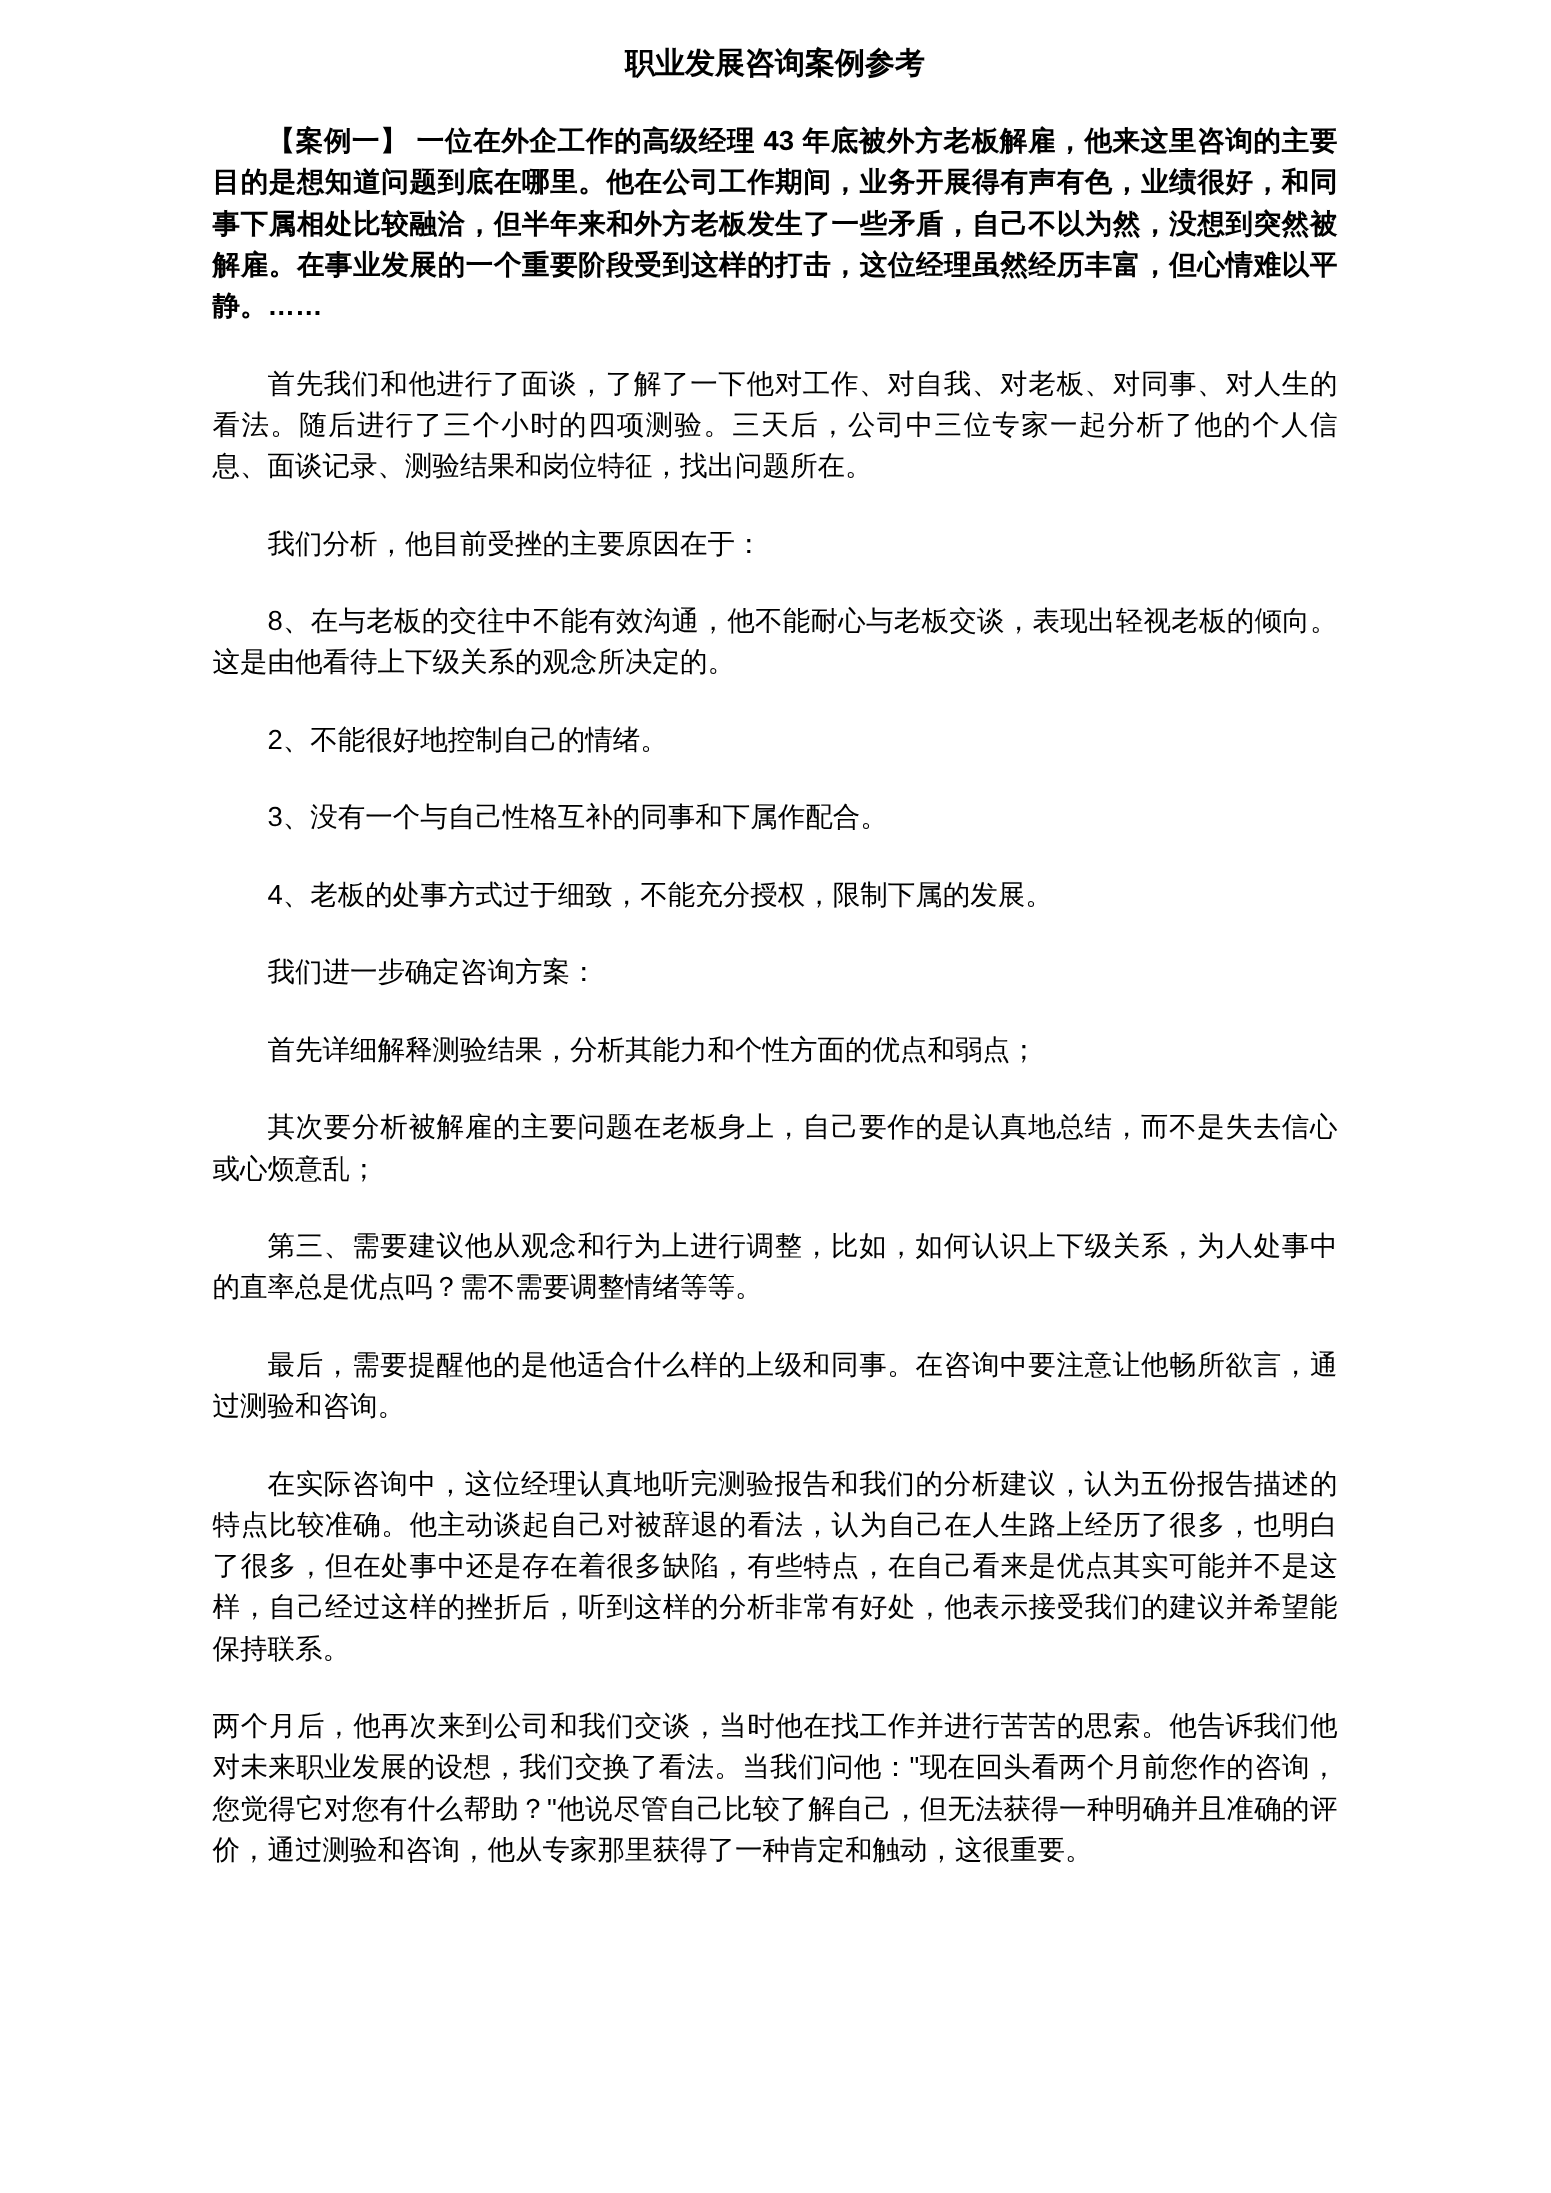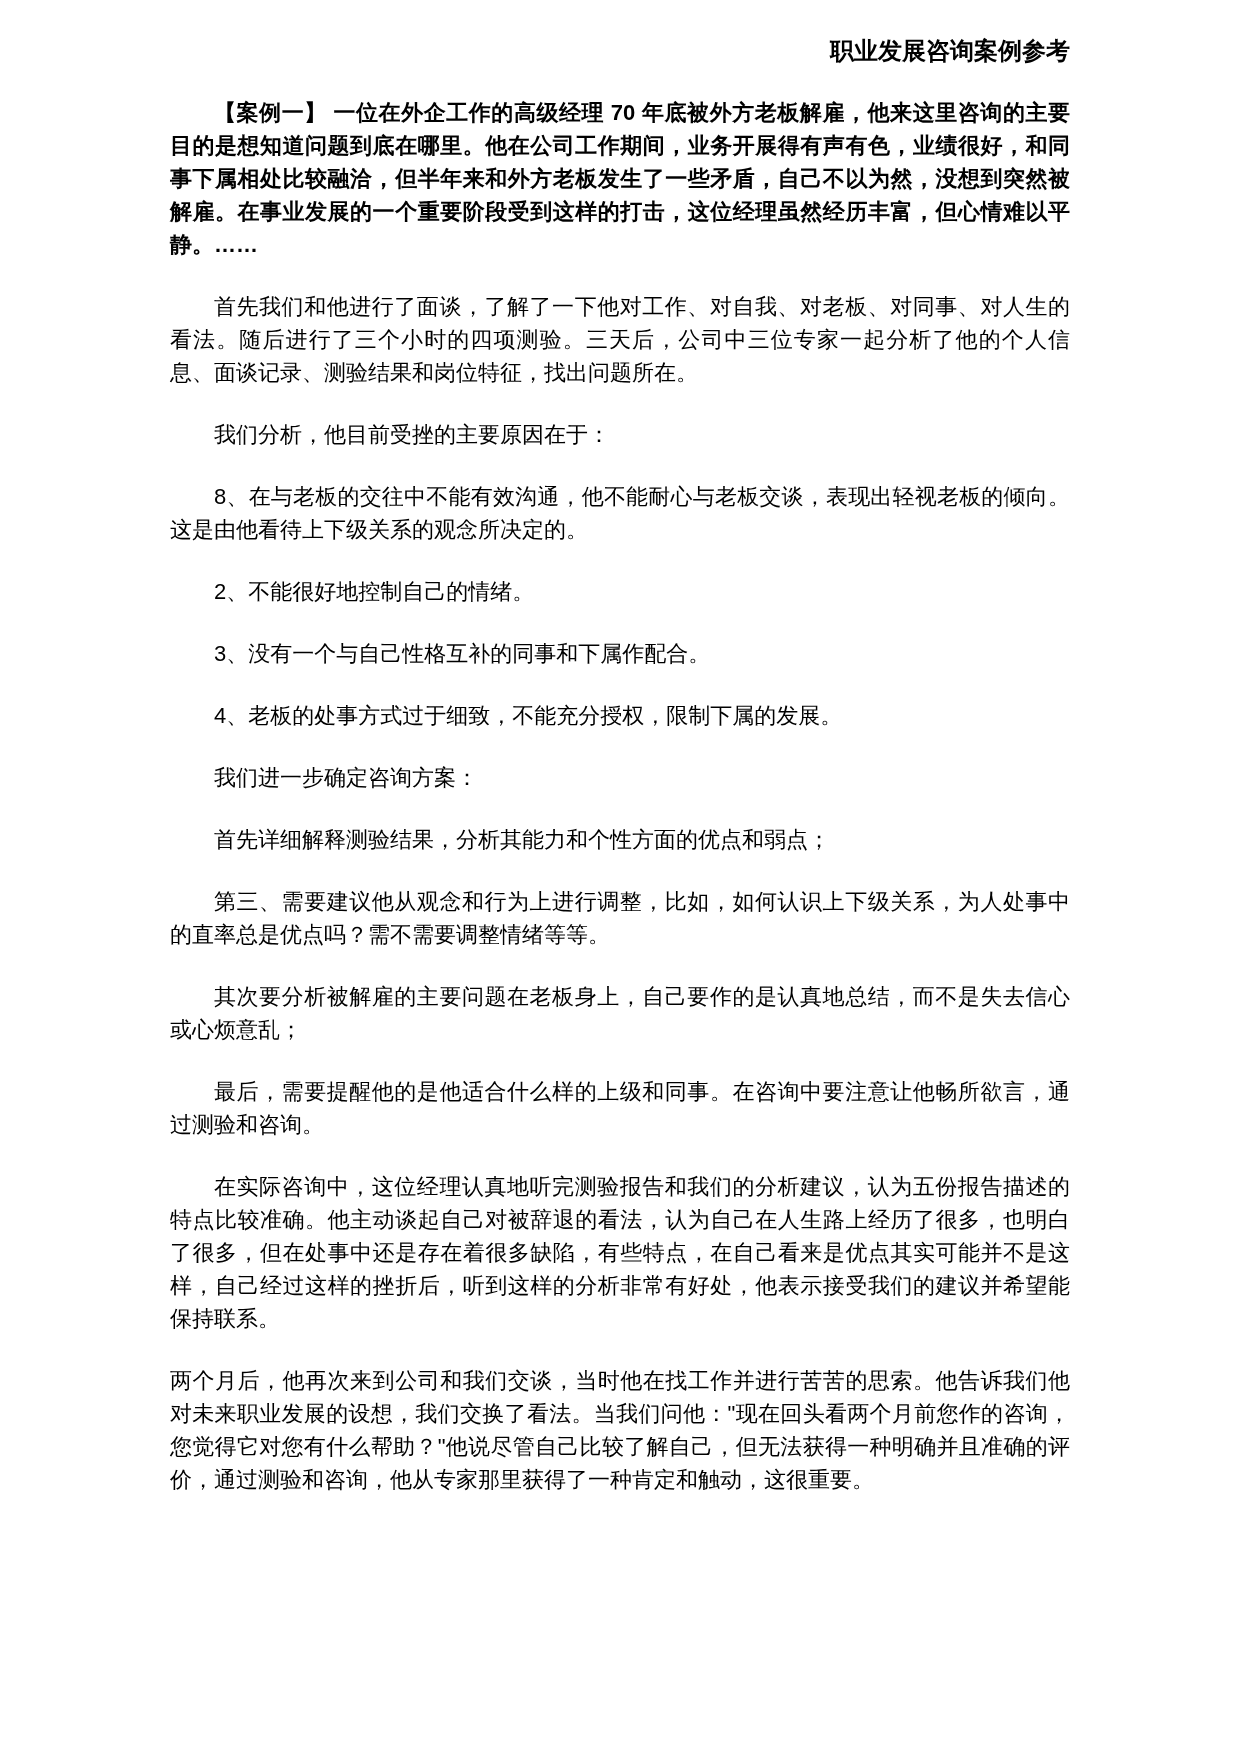--- a/index.html
+++ b/index.html
@@ -15,21 +15,21 @@
     background: #ffffff;
     box-sizing: border-box;
     padding: 34px 171px 40px 170px;
     font-family: "Liberation Sans", sans-serif;
     color: #000000;
     overflow: hidden;
   }
   .doc-title {
     font-size: 24px;
     font-weight: bold;
-    text-align: right;
+    text-align: center;
     line-height: 34px;
     margin: 0 0 28px 0;
   }
   .para {
     font-size: 22px;
     line-height: 33px;
     text-align: justify;
     text-indent: 2em;
     margin: 0 0 29px 0;
     word-break: break-all;
@@ -43,27 +43,27 @@
   .para:last-child {
     margin-bottom: 16px;
   }
 </style>
 </head>
 <body>
 
 <div class="page">
   <h1 class="doc-title">职业发展咨询案例参考</h1>
 
-  <p class="para bold">【案例一】 一位在外企工作的高级经理 70 年底被外方老板解雇，他来这里咨询的主要目的是想知道问题到底在哪里。他在公司工作期间，业务开展得有声有色，业绩很好，和同事下属相处比较融洽，但半年来和外方老板发生了一些矛盾，自己不以为然，没想到突然被解雇。在事业发展的一个重要阶段受到这样的打击，这位经理虽然经历丰富，但心情难以平静。……</p>
+  <p class="para bold">【案例一】 一位在外企工作的高级经理 43 年底被外方老板解雇，他来这里咨询的主要目的是想知道问题到底在哪里。他在公司工作期间，业务开展得有声有色，业绩很好，和同事下属相处比较融洽，但半年来和外方老板发生了一些矛盾，自己不以为然，没想到突然被解雇。在事业发展的一个重要阶段受到这样的打击，这位经理虽然经历丰富，但心情难以平静。……</p>
   <p class="para">首先我们和他进行了面谈，了解了一下他对工作、对自我、对老板、对同事、对人生的看法。随后进行了三个小时的四项测验。三天后，公司中三位专家一起分析了他的个人信息、面谈记录、测验结果和岗位特征，找出问题所在。</p>
   <p class="para">我们分析，他目前受挫的主要原因在于：</p>
   <p class="para">8、在与老板的交往中不能有效沟通，他不能耐心与老板交谈，表现出轻视老板的倾向。这是由他看待上下级关系的观念所决定的。</p>
   <p class="para">2、不能很好地控制自己的情绪。</p>
   <p class="para">3、没有一个与自己性格互补的同事和下属作配合。</p>
   <p class="para">4、老板的处事方式过于细致，不能充分授权，限制下属的发展。</p>
   <p class="para">我们进一步确定咨询方案：</p>
   <p class="para">首先详细解释测验结果，分析其能力和个性方面的优点和弱点；</p>
+  <p class="para">其次要分析被解雇的主要问题在老板身上，自己要作的是认真地总结，而不是失去信心或心烦意乱；</p>
   <p class="para">第三、需要建议他从观念和行为上进行调整，比如，如何认识上下级关系，为人处事中的直率总是优点吗？需不需要调整情绪等等。</p>
-  <p class="para">其次要分析被解雇的主要问题在老板身上，自己要作的是认真地总结，而不是失去信心或心烦意乱；</p>
   <p class="para">最后，需要提醒他的是他适合什么样的上级和同事。在咨询中要注意让他畅所欲言，通过测验和咨询。</p>
   <p class="para">在实际咨询中，这位经理认真地听完测验报告和我们的分析建议，认为五份报告描述的特点比较准确。他主动谈起自己对被辞退的看法，认为自己在人生路上经历了很多，也明白了很多，但在处事中还是存在着很多缺陷，有些特点，在自己看来是优点其实可能并不是这样，自己经过这样的挫折后，听到这样的分析非常有好处，他表示接受我们的建议并希望能保持联系。</p>
   <p class="para flush">两个月后，他再次来到公司和我们交谈，当时他在找工作并进行苦苦的思索。他告诉我们他对未来职业发展的设想，我们交换了看法。当我们问他："现在回头看两个月前您作的咨询，您觉得它对您有什么帮助？"他说尽管自己比较了解自己，但无法获得一种明确并且准确的评价，通过测验和咨询，他从专家那里获得了一种肯定和触动，这很重要。</p>
 </div>
 
 </body></html>

